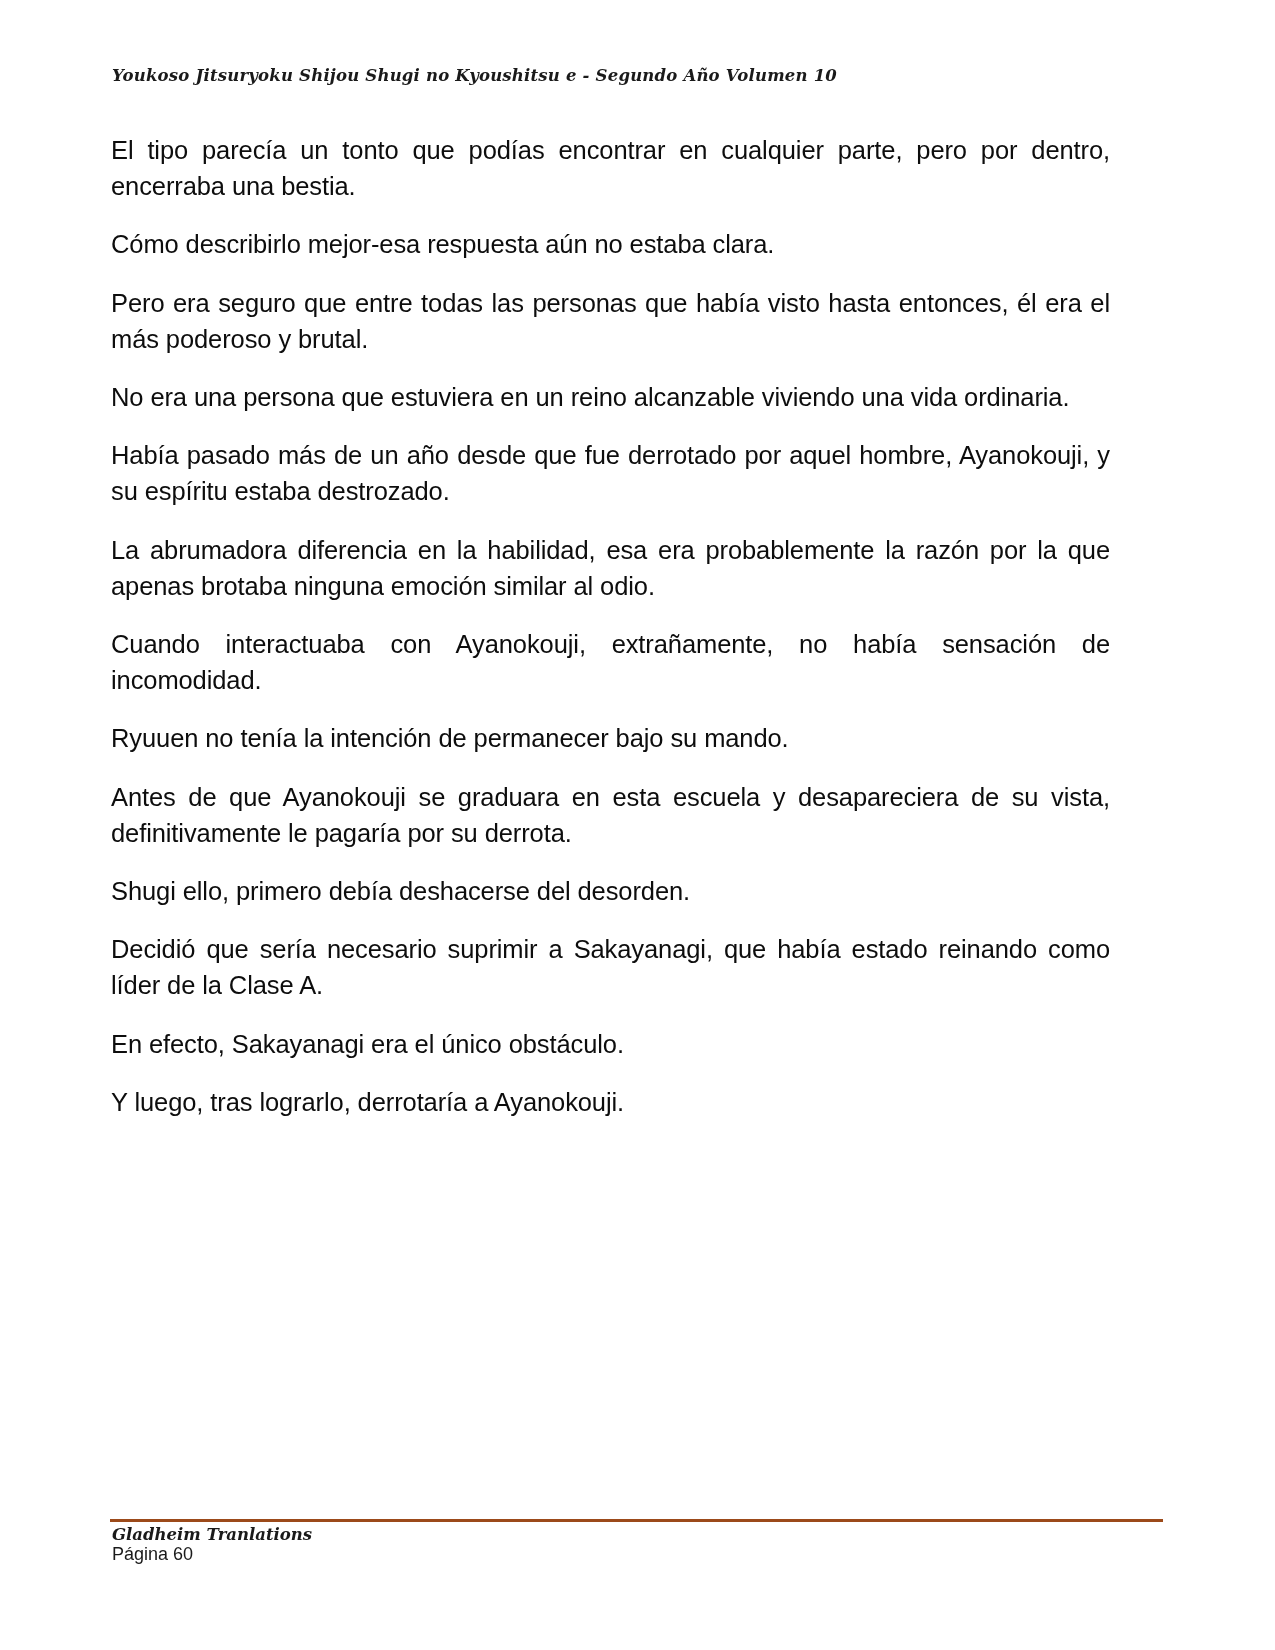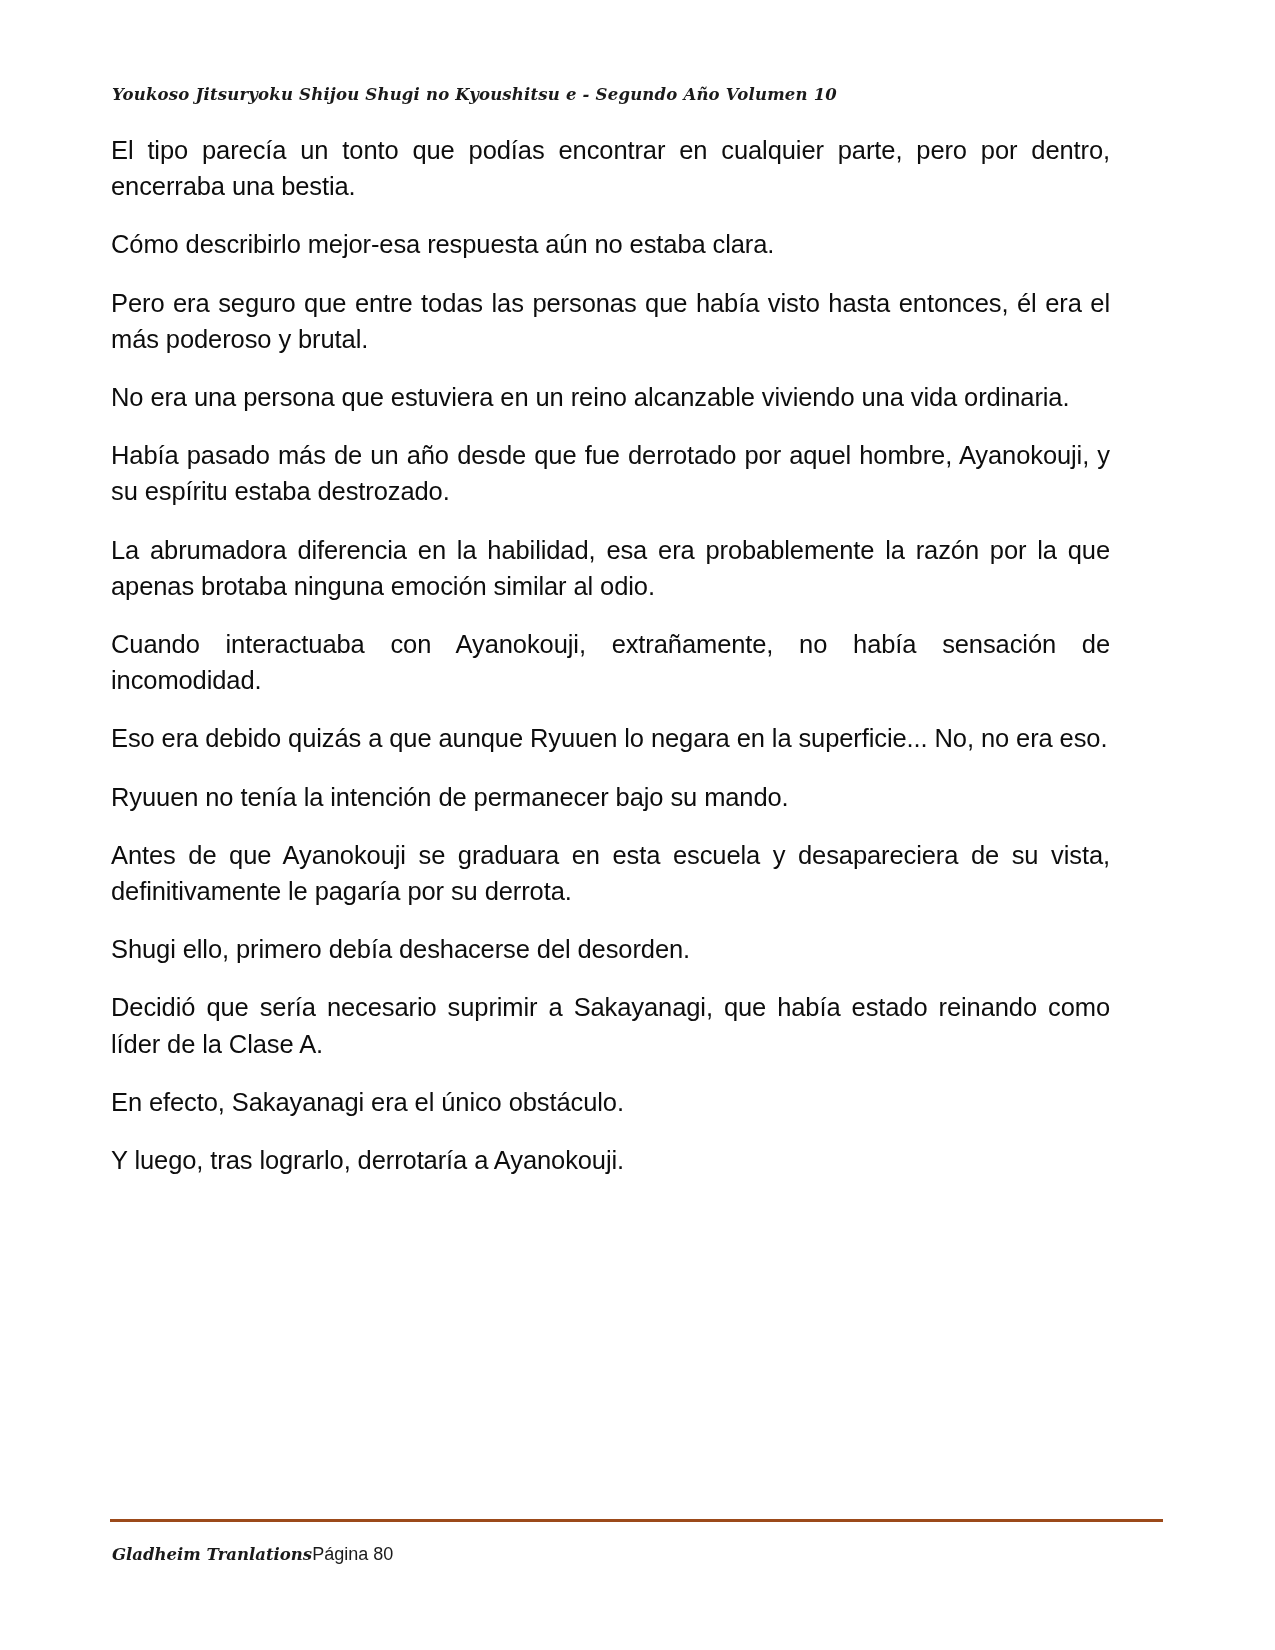--- a/index.html
+++ b/index.html
@@ -12,21 +12,21 @@
     height: 1650px;
     background: #ffffff;
     position: relative;
     box-sizing: border-box;
     font-family: "Liberation Sans", sans-serif;
     color: #000000;
     overflow: hidden;
   }
   .header {
     position: absolute;
-    top: 85px;
+    top: 66px;
     left: 112px;
     right: 112px;
     font-family: "DejaVu Serif", serif;
     font-weight: bold;
     font-style: italic;
     font-size: 16.5px;
     letter-spacing: 0.2px;
     color: #1a1a1a;
   }
   .content {
@@ -55,20 +55,21 @@
     background: #9c4a1a;
   }
   .footer {
     position: absolute;
     left: 112px;
     right: 100px;
     bottom: 85px;
     display: flex;
     justify-content: flex-start;
     align-items: baseline;
+    flex-direction: column;
   }
   .footer-left {
     font-family: "DejaVu Serif", serif;
     font-weight: bold;
     font-style: italic;
     font-size: 16.5px;
     color: #1a1a1a;
   }
   .footer-right {
     font-size: 18px;
@@ -83,29 +84,28 @@
   <div class="header">Youkoso Jitsuryoku Shijou Shugi no Kyoushitsu e - Segundo Año Volumen 10</div>
 
   <div class="content">
     <p class="para">El tipo parecía un tonto que podías encontrar en cualquier parte, pero por dentro, encerraba una bestia.</p>
     <p class="para">Cómo describirlo mejor-esa respuesta aún no estaba clara.</p>
     <p class="para">Pero era seguro que entre todas las personas que había visto hasta entonces, él era el más poderoso y brutal.</p>
     <p class="para">No era una persona que estuviera en un reino alcanzable viviendo una vida ordinaria.</p>
     <p class="para">Había pasado más de un año desde que fue derrotado por aquel hombre, Ayanokouji, y su espíritu estaba destrozado.</p>
     <p class="para">La abrumadora diferencia en la habilidad, esa era probablemente la razón por la que apenas brotaba ninguna emoción similar al odio.</p>
     <p class="para">Cuando interactuaba con Ayanokouji, extrañamente, no había sensación de incomodidad.</p>
-    <p class="para">Eso era debido quizás a que aunque Ryuuen lo negara en la superficie... No, no era eso.</p>
     <p class="para">Ryuuen no tenía la intención de permanecer bajo su mando.</p>
     <p class="para">Antes de que Ayanokouji se graduara en esta escuela y desapareciera de su vista, definitivamente le pagaría por su derrota.</p>
     <p class="para">Shugi ello, primero debía deshacerse del desorden.</p>
     <p class="para">Decidió que sería necesario suprimir a Sakayanagi, que había estado reinando como líder de la Clase A.</p>
     <p class="para">En efecto, Sakayanagi era el único obstáculo.</p>
     <p class="para">Y luego, tras lograrlo, derrotaría a Ayanokouji.</p>
   </div>
 
   <div class="footer-rule" style="background: rgb(156, 74, 26);"></div>
 
   <div class="footer">
     <div class="footer-left">Gladheim Tranlations</div>
-    <div class="footer-right">Página 80</div>
+    <div class="footer-right">Página 60</div>
   </div>
 
 </div>
 
 </body></html>

